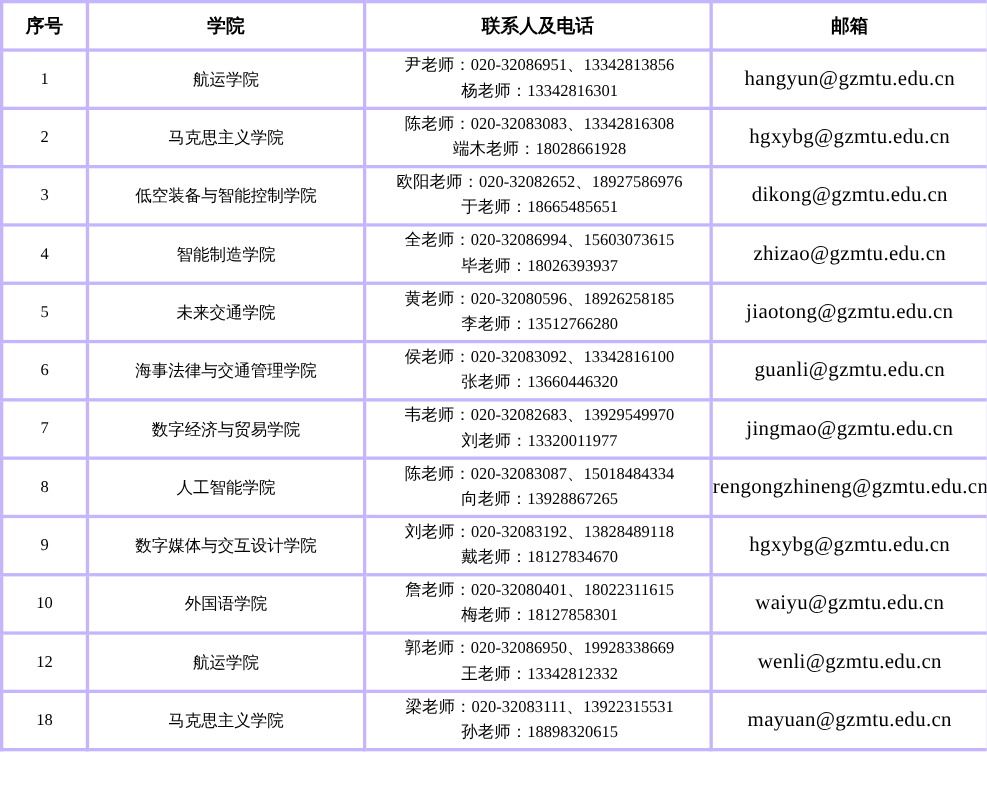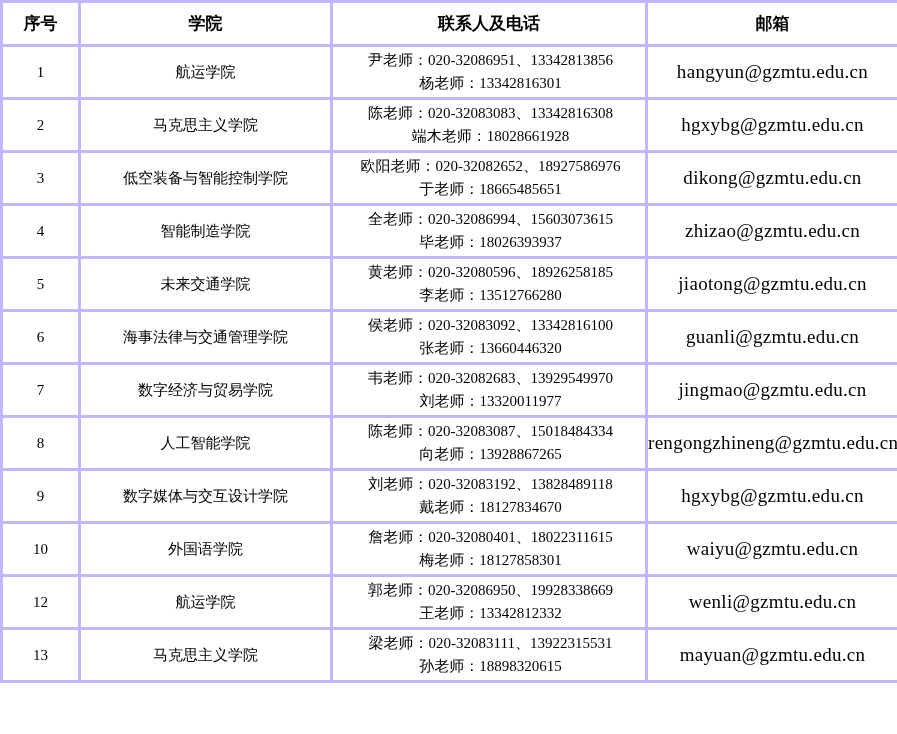--- a/index.html
+++ b/index.html
@@ -178,21 +178,21 @@
       <tr>
         <td class="col-no">12</td>
         <td class="col-college">航运学院</td>
         <td class="col-contact">
           <div class="contact-line">郭老师：020-32086950、19928338669</div>
           <div class="contact-line">王老师：13342812332</div>
         </td>
         <td class="col-email">wenli@gzmtu.edu.cn</td>
       </tr>
       <tr>
-        <td class="col-no">13</td>
+        <td class="col-no">18</td>
         <td class="col-college">马克思主义学院</td>
         <td class="col-contact">
           <div class="contact-line">梁老师：020-32083111、13922315531</div>
           <div class="contact-line">孙老师：18898320615</div>
         </td>
         <td class="col-email">mayuan@gzmtu.edu.cn</td>
       </tr>
     </tbody>
 </table>
 

